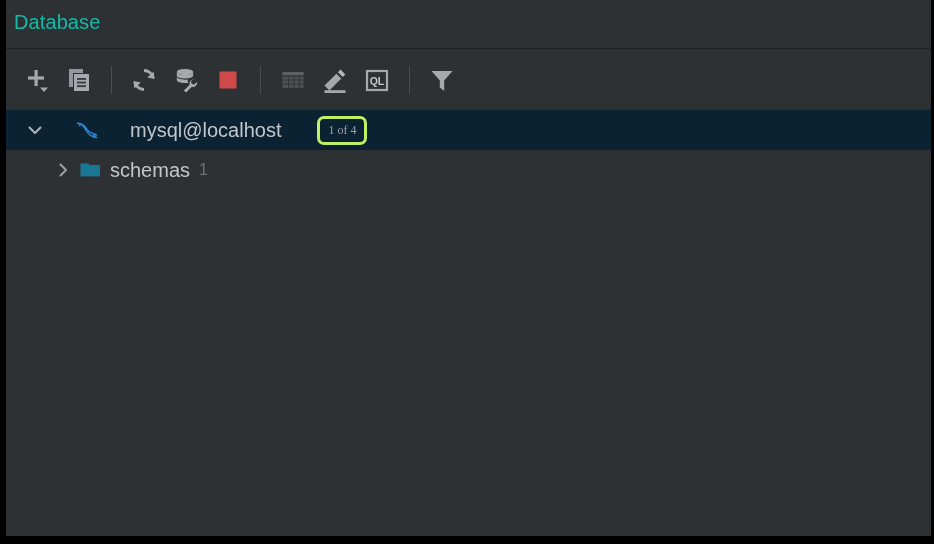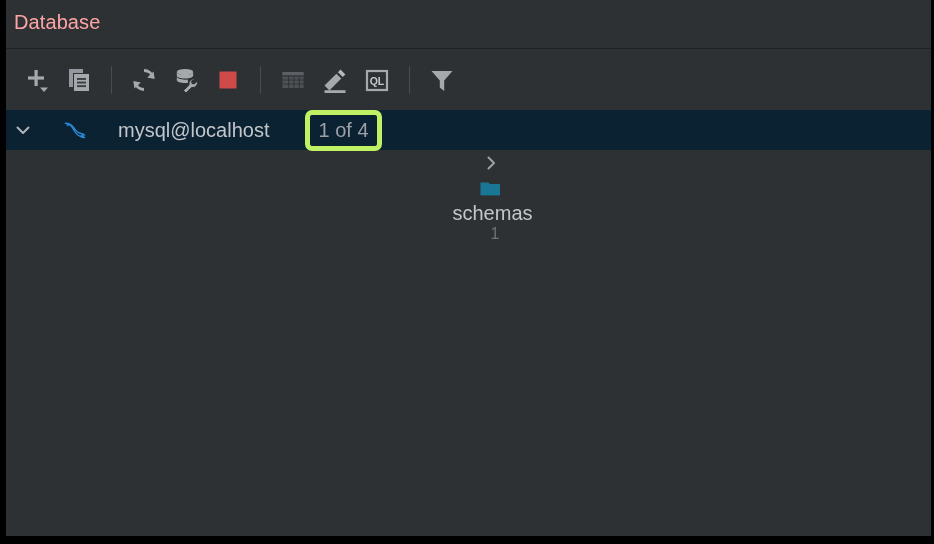--- a/index.html
+++ b/index.html
@@ -32,21 +32,21 @@
     height: 49px;
     background: #2E3134;
     border-bottom: 1px solid #1F2123;
     box-sizing: border-box;
   }
   .tw-title {
     position: absolute;
     left: 8px;
     top: 11px;
     font-size: 20px;
-    color: #fca5a5;
+    color: #14b8a6;
     letter-spacing: 0.1px;
     white-space: nowrap;
   }
 
   
   .toolbar {
     position: relative;
     height: 61px;
     background: #2E3134;
     display: flex;
@@ -111,32 +111,33 @@
     margin-left: 4px;
   }
   .row-count {
     font-size: 16px;
     color: #6E7276;
     white-space: nowrap;
     margin-left: 9px;
   }
   .badge {
     margin-left: 12px;
-    border: 5px solid #bef264;
+    border: 3px solid #bef264;
     border-radius: 7px;
     color: #9DA0A5;
-    font-size: 20px;
+    font-size: 12px;
     line-height: 1;
     padding: 5px 8px 6px 8px;
     white-space: nowrap;
-  }
-
-  
-  .lvl0 { padding-left: 4px; gap: 24px; }
-  .lvl1 { padding-left: 44px; flex-direction: column; }
+    font-family: Liberation Serif, serif;
+  }
+
+  
+  .lvl0 { padding-left: 16px; gap: 24px; }
+  .lvl1 { padding-left: 44px; }
 </style>
 </head>
 <body>
 
 <div id="panel">
 
   <div class="tw-header">
     <div class="tw-title">Database</div>
   </div>
 

